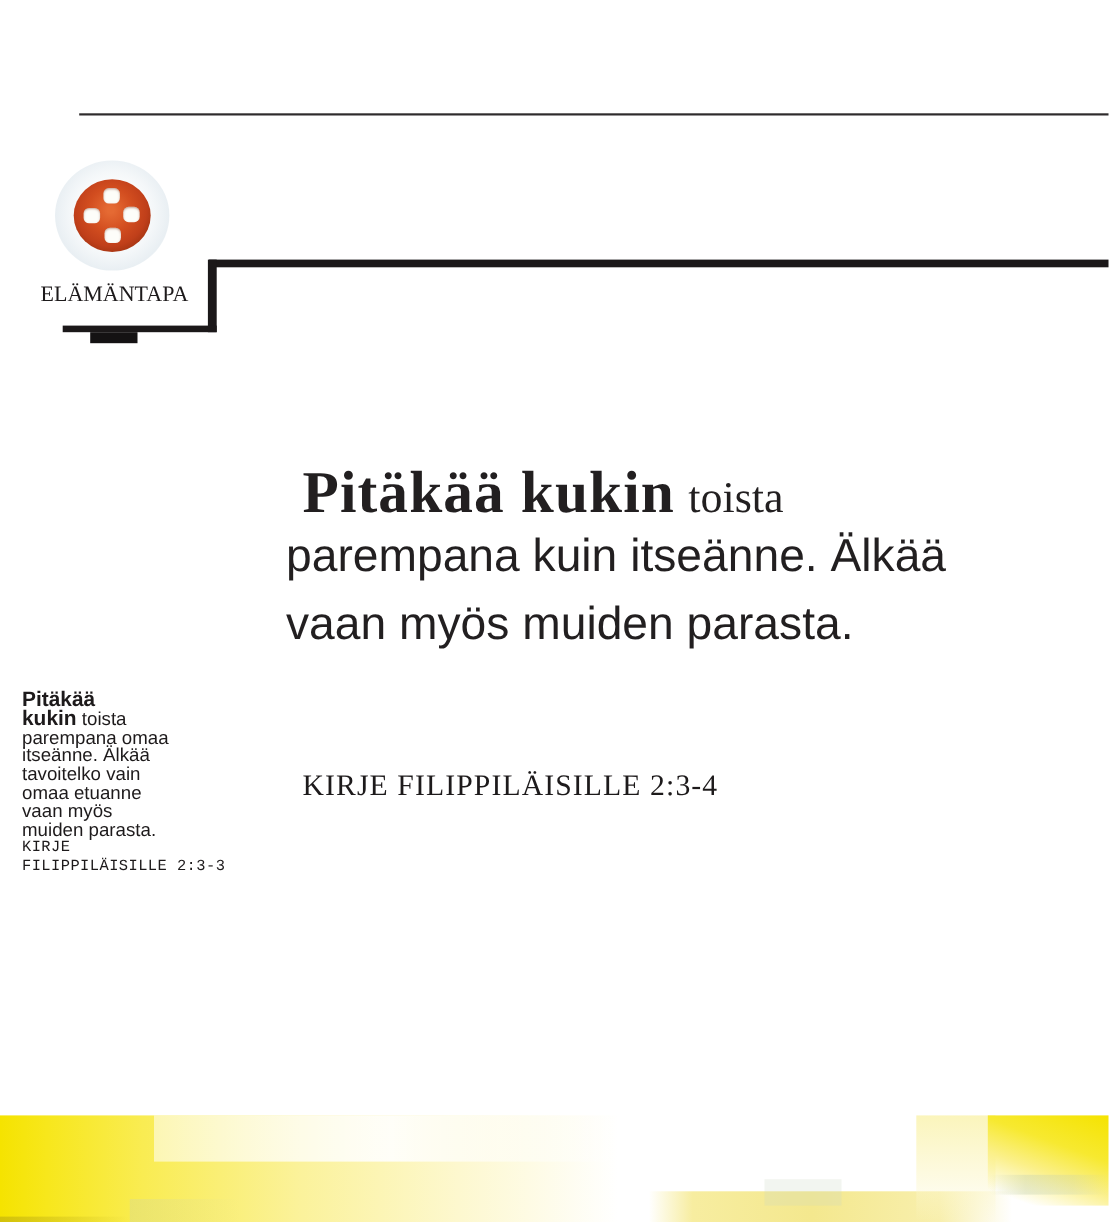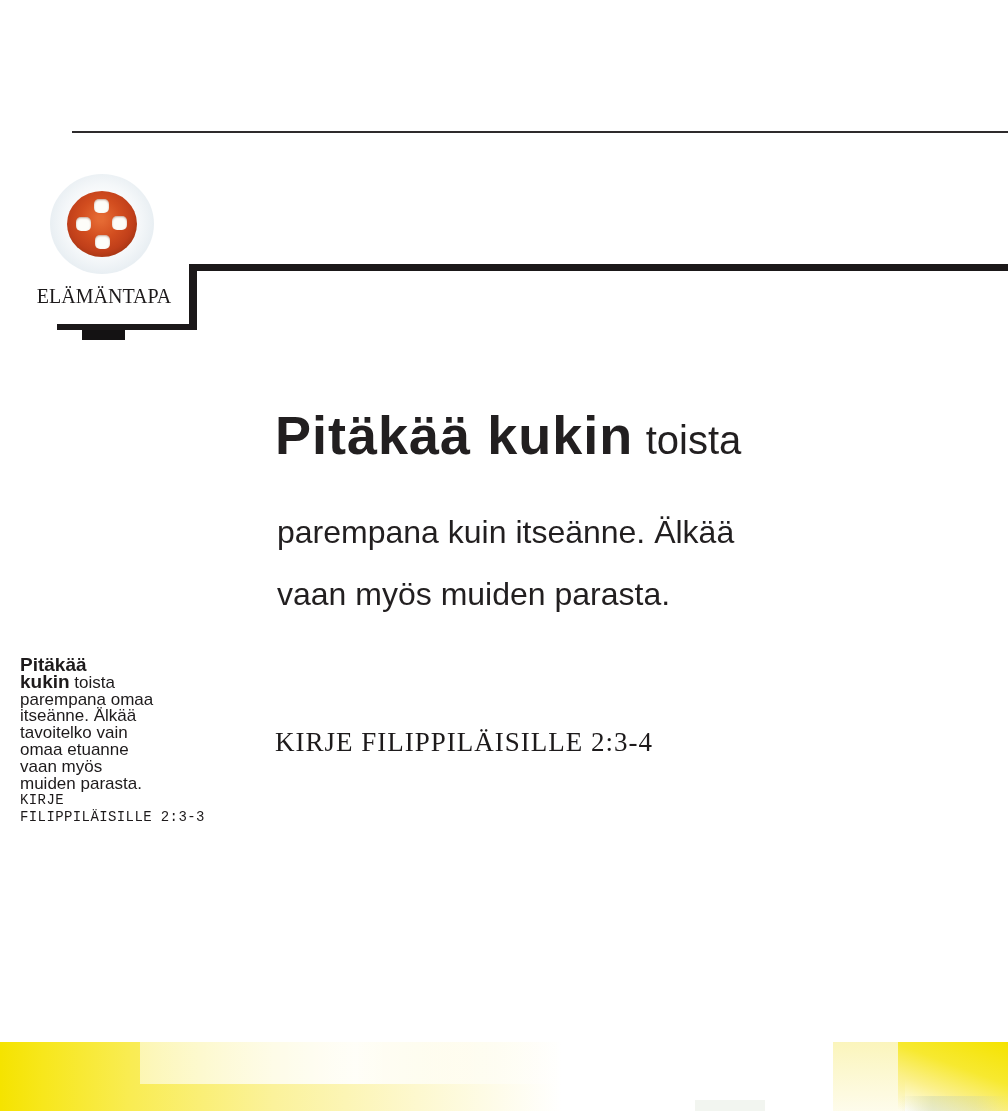--- a/index.html
+++ b/index.html
@@ -1,21 +1,21 @@
 <!DOCTYPE html>
 <html><head>
 <meta charset="utf-8">
 <style>
   html,body { margin:0; padding:0; background:#ffffff; }
   .page {
     position:relative; width:1008px; height:1111px;
     background:#ffffff; overflow:hidden;
     font-family:"Liberation Sans", sans-serif; color:#221f20;
   }
-  .abs { position:absolute;margin-top:28px; }
+  .abs { position:absolute; }
 
   
   .top-rule    { left:72px;  top:103px; width:936px; height:2px; background:#2e2b2c; }
   .thick-rule  { left:190px; top:236px; width:818px; height:7px; background:#1b1819; }
   .frame-vert  { left:189px; top:236px; width:8px;  height:66px; background:#1b1819; }
   .frame-bottom{ left:57px;  top:296px; width:140px; height:6px; background:#1b1819; }
   .frame-tab   { left:82px;  top:302px; width:43px;  height:10px; background:#141213; }
 
   
   .logo-halo {
@@ -34,24 +34,24 @@
   .hole-bottom { left:28px; top:44px; }
   .hole-left   { left:9px;  top:26px; }
   .hole-right  { left:45px; top:25px; }
   .brand-label {
     left:30px; top:257px; width:148px; text-align:center;
     font-family:"Liberation Serif", serif; font-size:20px; line-height:22px;
     color:#1d1a1b; white-space:nowrap;
   }
 
   
-  .quote-lead { left:275px; top:378px; white-space:nowrap; }
+  .quote-lead { left:275px; top:418px; white-space:nowrap;font-family:Liberation Serif, serif; }
   .lead-bold  { font-weight:700; font-size:54px; line-height:58px; letter-spacing:1px; }
   .lead-tail  { font-weight:400; font-size:40px; line-height:58px; margin-left:8px; }
-  .quote-body { left:277px; top:474px; font-size:32px; line-height:61.5px; white-space:nowrap; }
+  .quote-body { left:260px; top:474px; font-size:42px; line-height:61.5px; white-space:nowrap; }
   .quote-ref  {
     left:275px; top:697px; font-family:"Liberation Serif", serif;
     font-size:27px; line-height:34px; letter-spacing:1px; white-space:nowrap; color:#1d1a1b;
   }
 
   
   .margin-note { left:20px; top:629px; width:176px; text-align:left; color:#1d1a1b; }
   .mn-line { font-size:17px; line-height:16.8px; white-space:nowrap; }
   .mn-bold { font-weight:700; font-size:19px; }
   .mn-ref  { font-family:Liberation Mono, monospace; font-size:14px; line-height:16.6px; letter-spacing:0.4px; white-space:nowrap; }

